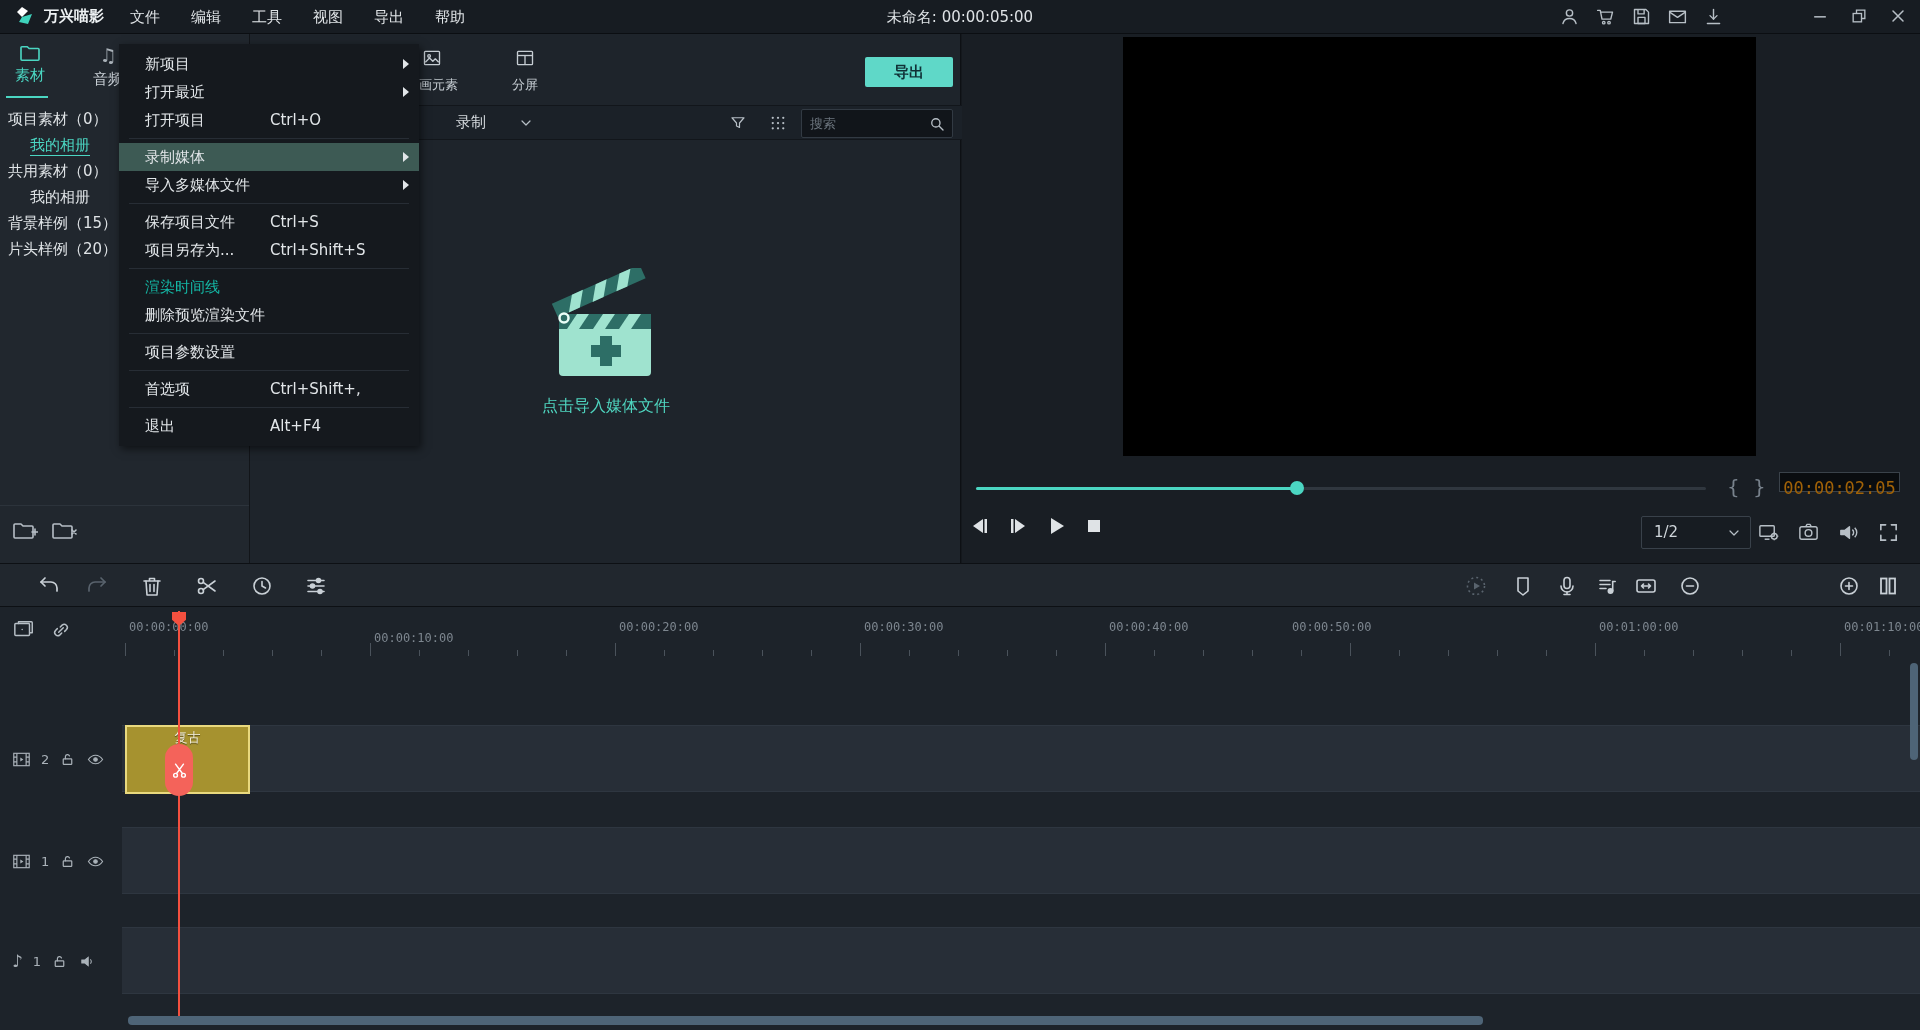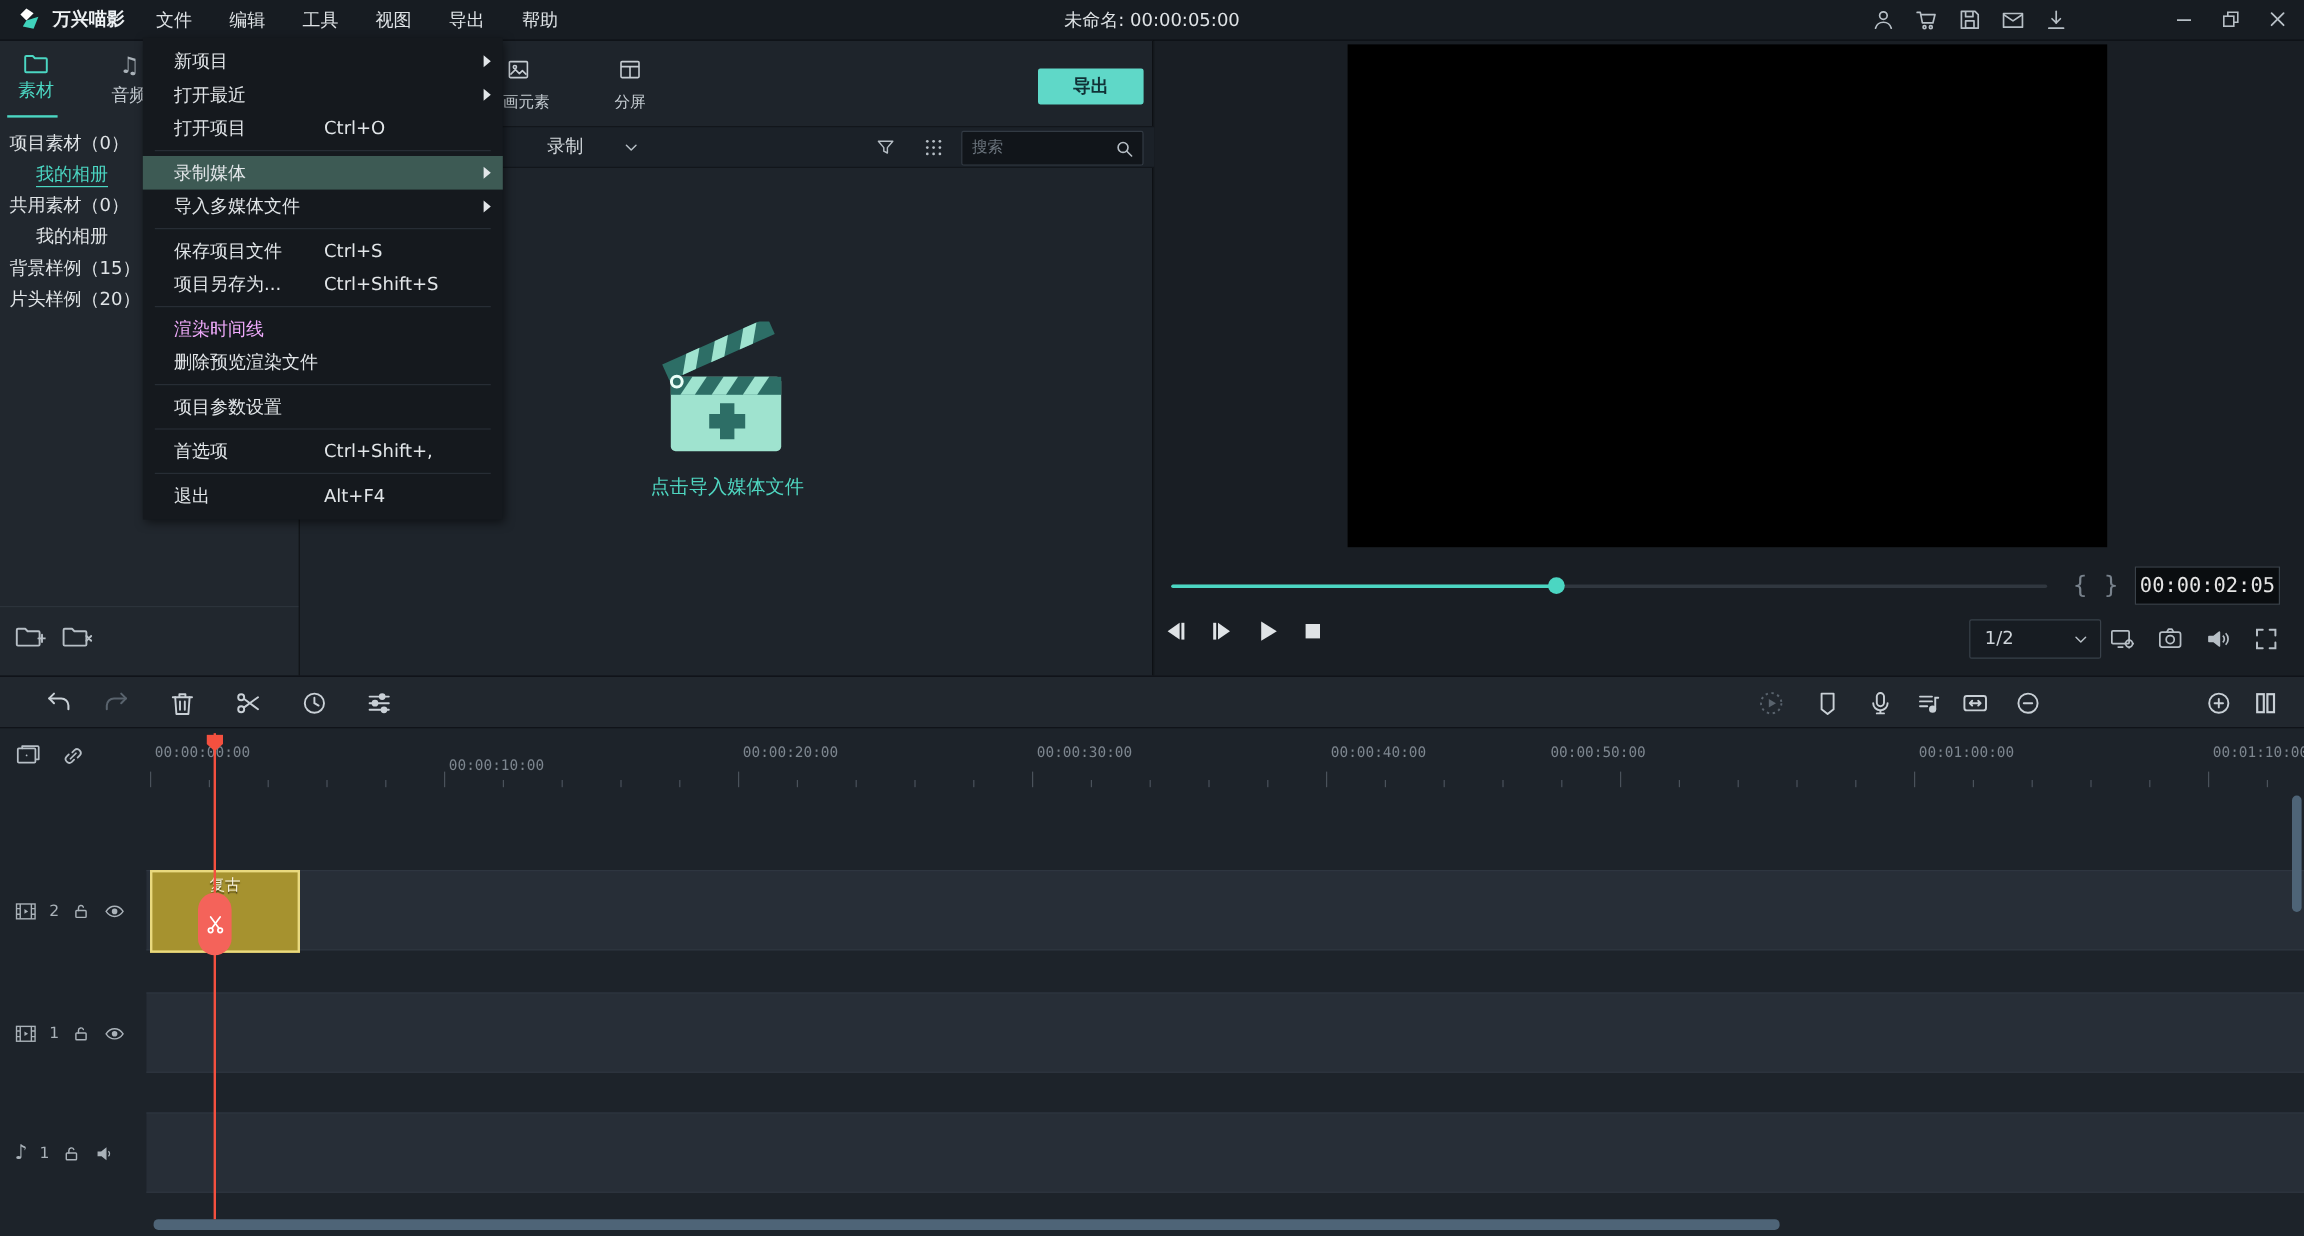--- a/index.html
+++ b/index.html
@@ -13,29 +13,29 @@
   .titlebar { position:absolute; left:0; top:0; width:1920px; height:34px;
               background:#171c22; border-bottom:1px solid #0b0e12; }
   .appname { position:absolute; left:44px; top:7px; font-size:15px; font-weight:bold; color:#eef2f4; }
   .menubar { position:absolute; left:126px; top:0; height:34px; display:flex; gap:23px; align-items:center; }
   .menubar .mb-item { font-size:15px; color:#dfe3e6; padding:0 4px; cursor:default; }
   .win-title { position:absolute; left:50%; transform:translateX(-50%); top:8px; font-size:15px; color:#dfe3e6; }
   .tb-icons { position:absolute; right:196px; top:6px; display:flex; gap:15px; }
   .win-ctrls { position:absolute; right:12px; top:6px; display:flex; gap:19px; }
 
   
-  .filemenu { position:absolute; left:119px; top:31px; width:300px; background:#15191e;
+  .filemenu { position:absolute; left:119px; top:44px; width:300px; background:#15191e;
               padding:6px 0; z-index:50; box-shadow:2px 3px 8px rgba(0,0,0,.55); }
   .mi { position:relative; height:28px; line-height:28px; font-size:15px; color:#e2e6e9; }
   .mi .mi-label { position:absolute; left:26px; }
   .mi .mi-shortcut { position:absolute; left:151px; }
   .mi .mi-arrow { position:absolute; right:10px; top:9px; width:0; height:0;
                   border-left:6px solid #e2e6e9; border-top:5px solid transparent; border-bottom:5px solid transparent; }
   .mi.hl { background:#3d5a54; }
-  .mi.dis { color:#f0abfc; }
+  .mi.dis { color:#14b8a6; }
   .msep { height:1px; background:#272d35; margin:4px 10px; }
 
   
   .sidepanel { position:absolute; left:0; top:34px; width:249px; height:529px; background:#21272e; }
   .side-tab { position:absolute; top:10px; width:60px; text-align:center; font-size:15px; }
   .side-tab .tlab { display:block; margin-top:4px; }
   .tab-underline { position:absolute; left:6px; top:62px; width:42px; height:2px; background:#4bd6c2; }
   .side-list { position:absolute; left:0; top:72px; width:249px; }
   .side-item { height:26px; line-height:26px; font-size:15px; padding-left:8px; color:#dfe3e6; white-space:nowrap; }
   .side-item.indent { padding-left:30px; }
@@ -61,23 +61,23 @@
   .import-hint { position:absolute; left:206px; top:362px; width:300px; text-align:center;
                  font-size:16px; color:#4fd6c0; }
 
   
   .preview { position:absolute; left:962px; top:34px; width:958px; height:529px; background:#191e24; }
   .video { position:absolute; left:161px; top:3px; width:633px; height:419px; background:#000; }
   .seek-track { position:absolute; left:14px; top:453px; width:730px; height:3px; background:#30373f; border-radius:2px; }
   .seek-fill { position:absolute; left:0; top:0; height:3px; width:321px; background:#4bd6c2; border-radius:2px; }
   .seek-handle { position:absolute; left:314px; top:-6px; width:14px; height:14px; border-radius:50%; background:#4bd6c2; }
   .mark-brace { position:absolute; top:441px; font-size:20px; color:#78828c; }
-  .timebox { position:absolute; left:817px; top:438px; width:121px; height:32px; background:#0a0d10;
+  .timebox { position:absolute; left:817px; top:438px; width:121px; height:20px; background:#0a0d10;
              border:1px solid #3a424a; font-family:"DejaVu Sans Mono",monospace; font-size:17px;
-             color:#e5e5e5; text-align:center; line-height:30px; }
+             color:#a16207; text-align:center; line-height:30px; }
   .transport { position:absolute; left:6px; top:480px; display:flex; gap:14px; }
   .transport .tbtn { width:24px; height:24px; color:#dfe3e6; }
   .fracbox { position:absolute; left:679px; top:482px; width:110px; height:33px; background:#171c22;
              border:1px solid #39414a; border-radius:2px; font-size:15px; color:#cfd5da; }
   .fracbox .fval { position:absolute; left:12px; top:6px; }
   .pv-right-icons { position:absolute; left:795px; top:487px; display:flex; gap:17px; }
 
   
   .tl-toolbar { position:absolute; left:0; top:563px; width:1920px; height:44px; background:#21272e;
                 border-top:1px solid #0d1014; border-bottom:1px solid #0d1014; }

